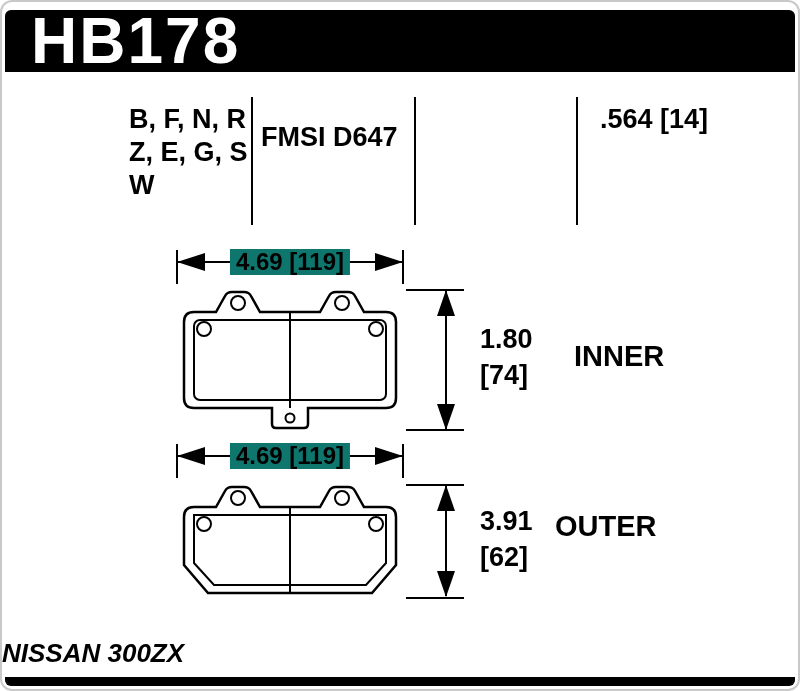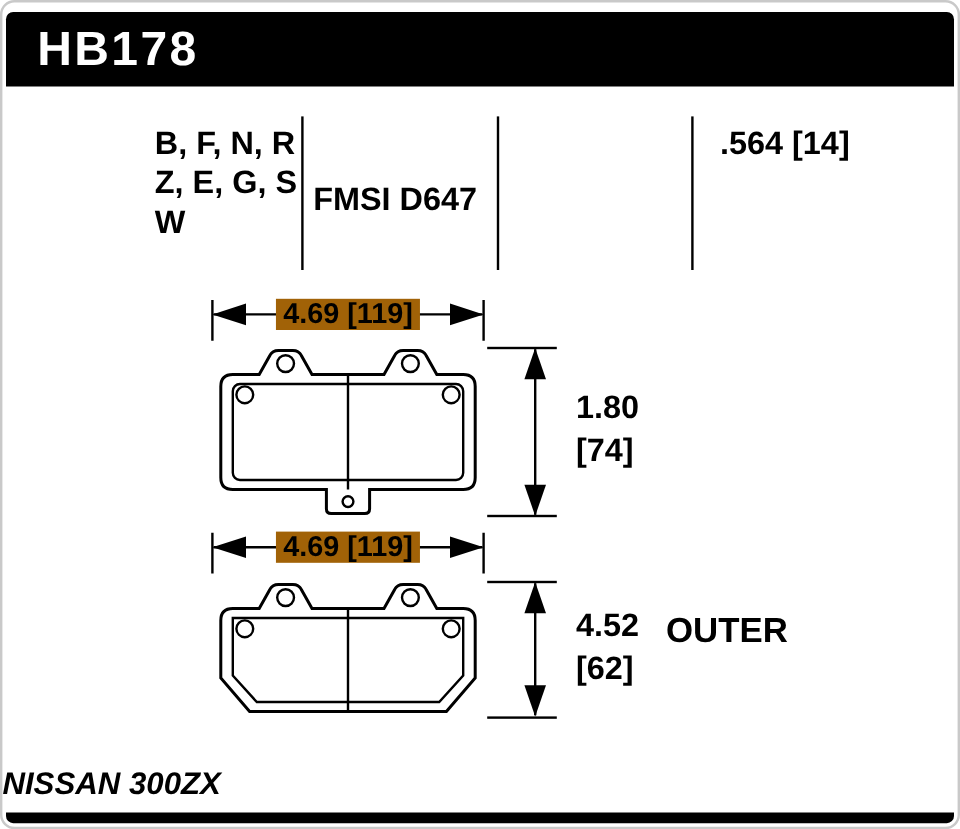--- a/index.html
+++ b/index.html
@@ -13,37 +13,37 @@
     overflow:hidden;
     font-family:"Liberation Sans", sans-serif;
     color:#000;
   }
   .top-bar{
     position:absolute;top:8px;left:3px;right:3px;height:62px;
     background:#000;border-radius:6px 6px 0 0;
     display:flex;align-items:center;
   }
   .part-number{
-    color:#fff;font-size:40px;font-weight:700;letter-spacing:2px;
+    color:#fff;font-size:64px;font-weight:700;letter-spacing:2px;
     padding-left:26px;line-height:62px;
   }
   .bottom-bar{
     position:absolute;bottom:3px;left:3px;right:3px;height:9px;
     background:#000;border-radius:0 0 6px 6px;
   }
   .vline{position:absolute;width:2px;background:#000;}
   .hline{position:absolute;height:2px;background:#000;}
   .txt{position:absolute;font-weight:700;white-space:nowrap;}
   .spec-txt{font-size:27px;line-height:33px;}
   .dim-txt{font-size:27px;line-height:34px;}
   .pad-label{font-size:29px;}
   .arrow-wrap{position:absolute;}
   .arrow-text{
     position:absolute;top:1px;left:50%;transform:translateX(-50%);
-    background:#a16207;padding:0 6px;
+    background:#0f766e;padding:0 6px;
     font-size:24px;font-weight:700;white-space:nowrap;line-height:26px;
   }
   .footer-text{
     position:absolute;left:0;right:0;top:636px;
     text-align:left;font-size:26px;font-weight:700;font-style:italic;
   }
   svg{display:block;}
 </style>
 </head>
 <body>
@@ -55,21 +55,21 @@
   </div>
 
   <div class="vline" style="left:249px;top:95px;height:128px;"></div>
   <div class="vline" style="left:412px;top:95px;height:128px;"></div>
   <div class="vline" style="left:574px;top:95px;height:128px;"></div>
 
   <div class="txt spec-txt" style="left:127px;top:101px;">B, F, N, R</div>
   <div class="txt spec-txt" style="left:127px;top:134px;">Z, E, G, S</div>
   <div class="txt spec-txt" style="left:127px;top:167px;">W</div>
 
-  <div class="txt spec-txt" style="left:259px;top:148px;">FMSI D647</div>
+  <div class="txt spec-txt" style="left:259px;top:119px;">FMSI D647</div>
 
   <div class="txt spec-txt" style="left:598px;top:101px;">.564 [14]</div>
 
   <div class="arrow-wrap" style="left:172px;top:246px;width:232px;height:38px;">
     <svg width="232" height="38" viewBox="0 0 232 38">
       <line x1="4" y1="14" x2="228" y2="14" stroke="#000" stroke-width="2"></line>
       <polygon points="3,14 31,5 31,23" fill="#000"></polygon>
       <polygon points="229,14 201,5 201,23" fill="#000"></polygon>
       <line x1="3" y1="2" x2="3" y2="36" stroke="#000" stroke-width="2"></line>
       <line x1="229" y1="2" x2="229" y2="36" stroke="#000" stroke-width="2"></line>
@@ -90,20 +90,21 @@
 
   <div class="hline" style="left:404px;top:287px;width:58px;"></div>
   <div class="hline" style="left:404px;top:427px;width:58px;"></div>
   <svg style="position:absolute;left:429px;top:286px;" width="30" height="144" viewBox="0 0 30 144">
     <line x1="15" y1="3" x2="15" y2="141" stroke="#000" stroke-width="2"></line>
     <polygon points="15,2 6,28 24,28" fill="#000"></polygon>
     <polygon points="15,142 6,116 24,116" fill="#000"></polygon>
   </svg>
   <div class="txt dim-txt" style="left:478px;top:320px;">1.80</div>
   <div class="txt dim-txt" style="left:478px;top:356px;">[74]</div>
+  <div class="txt pad-label" style="left:572px;top:338px;">INNER</div>
 
   <div class="arrow-wrap" style="left:172px;top:440px;width:232px;height:38px;">
     <svg width="232" height="38" viewBox="0 0 232 38">
       <line x1="4" y1="14" x2="228" y2="14" stroke="#000" stroke-width="2"></line>
       <polygon points="3,14 31,5 31,23" fill="#000"></polygon>
       <polygon points="229,14 201,5 201,23" fill="#000"></polygon>
       <line x1="3" y1="2" x2="3" y2="36" stroke="#000" stroke-width="2"></line>
       <line x1="229" y1="2" x2="229" y2="36" stroke="#000" stroke-width="2"></line>
     </svg>
     <div class="arrow-text">4.69 [119]</div>
@@ -119,21 +120,21 @@
     <circle cx="202" cy="43" r="7" fill="none" stroke="#000" stroke-width="2"></circle>
   </svg>
 
   <div class="hline" style="left:404px;top:482px;width:58px;"></div>
   <div class="hline" style="left:404px;top:595px;width:58px;"></div>
   <svg style="position:absolute;left:429px;top:481px;" width="30" height="116" viewBox="0 0 30 116">
     <line x1="15" y1="3" x2="15" y2="113" stroke="#000" stroke-width="2"></line>
     <polygon points="15,2 6,28 24,28" fill="#000"></polygon>
     <polygon points="15,114 6,88 24,88" fill="#000"></polygon>
   </svg>
-  <div class="txt dim-txt" style="left:478px;top:502px;">4.52</div>
+  <div class="txt dim-txt" style="left:478px;top:502px;">3.91</div>
   <div class="txt dim-txt" style="left:478px;top:538px;">[62]</div>
   <div class="txt pad-label" style="left:553px;top:508px;">OUTER</div>
 
   <div class="footer-text">NISSAN 300ZX</div>
 
   <div class="bottom-bar"></div>
 
 </div>
 
 </body></html>

